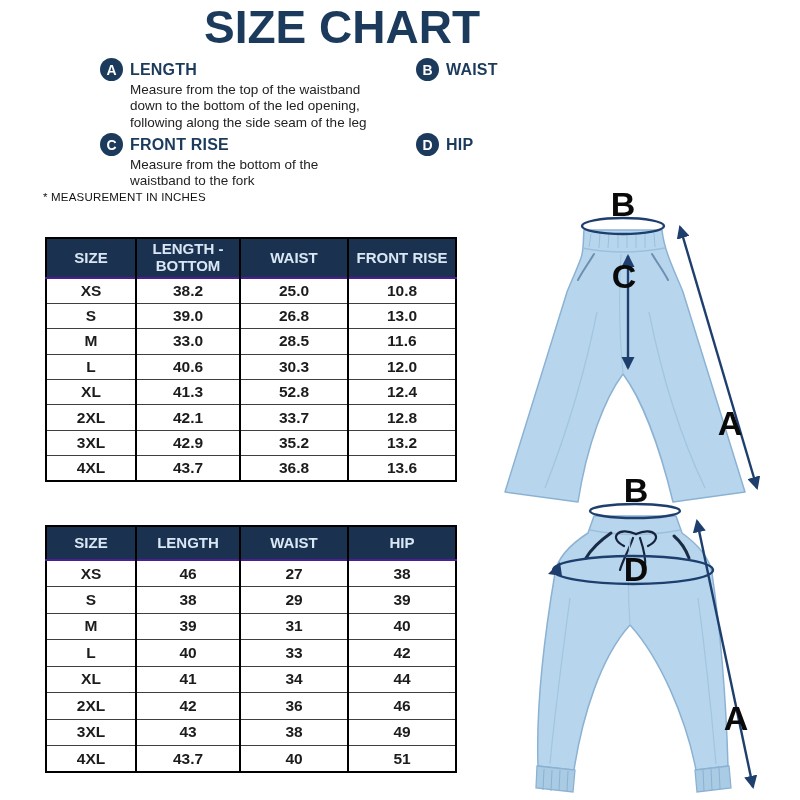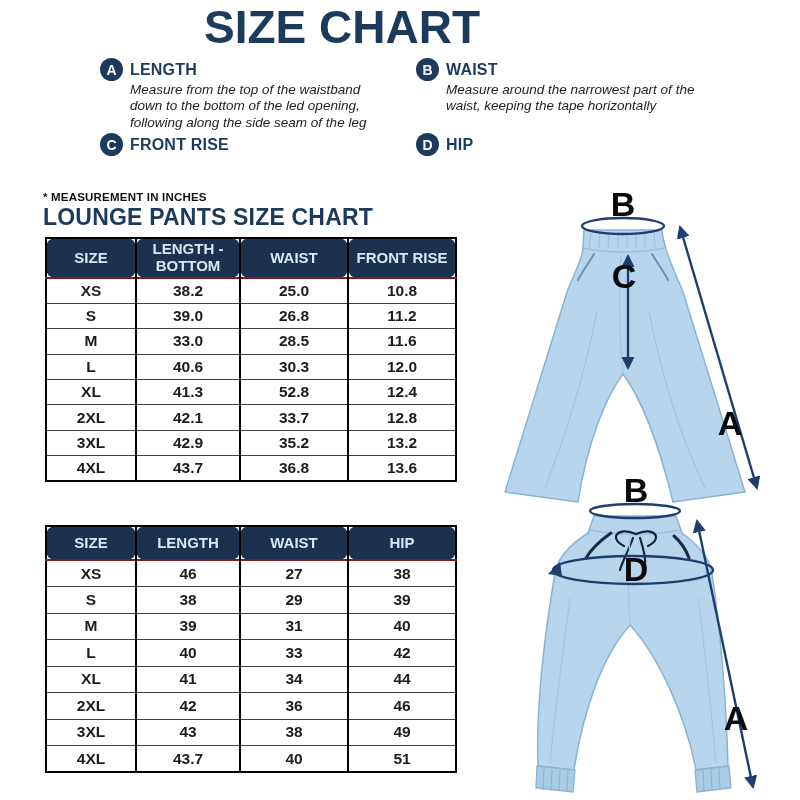--- a/index.html
+++ b/index.html
@@ -31,51 +31,51 @@
   .badge{
     width:23px;height:23px;border-radius:50%;
     background:var(--navy);color:#ffffff;
     font-size:14px;font-weight:800;
     display:flex;align-items:center;justify-content:center;
     flex:0 0 auto;
   }
   .leg-title{font-size:16px;font-weight:800;color:var(--navy);letter-spacing:0.2px;}
   .leg-desc{
     margin:1px 0 0 30px;
-    font-size:13.5px;line-height:1.22;color:#222222;font-style:italic;
+    font-size:13.5px;line-height:1.22;color:#222222;
   }
   .note{
     position:absolute;left:43px;top:191px;
-    font-size:11.5px;font-weight:700;color:#121212;letter-spacing:0.2px;
+    font-size:11.5px;font-weight:400;color:#121212;letter-spacing:0.2px;
   }
   .section-heading{
     position:absolute;
     font-size:23px;font-weight:900;color:var(--navy);letter-spacing:0.2px;
   }
   .size-table{
     position:absolute;width:410px;
     border-collapse:collapse;table-layout:fixed;
     border:2.5px solid #000000;background:#ffffff;
   }
   .size-table col.c1{width:90px;}
   .size-table col.c2{width:104px;}
   .size-table col.c3{width:108px;}
   .size-table col.c4{width:108px;}
   .size-table th{
     background:var(--navy-dark);color:var(--hdr-text);
     font-size:15px;font-weight:700;line-height:1.12;
-    border-left:2px solid #000000;vertical-align:middle;border-radius:9px;
+    border-left:2px solid #000000;vertical-align:middle;
   }
   .size-table th:first-child,.size-table td:first-child{border-left:none;}
   .size-table td{
     text-align:center;font-size:15.5px;font-weight:700;color:var(--ink);
     border-left:2px solid #000000;border-top:1px solid #3f3f3f;
     vertical-align:middle;
   }
-  .size-table tbody tr:first-child td{border-top:2px solid #7f1d1d;}
+  .size-table tbody tr:first-child td{border-top:2px solid #4c1d95;}
   .lounge thead tr{height:40px;}
   .lounge tbody tr{height:25.4px;}
   .sweat thead tr{height:34px;}
   .sweat tbody tr{height:26.5px;}
   .figure{position:absolute;}
   .fig-letter{
     font-family:"Liberation Sans",sans-serif;
     font-size:34px;font-weight:900;fill:#0a0a0a;
   }
 </style>
@@ -92,40 +92,39 @@
       <span class="leg-title">LENGTH</span>
     </div>
     <p class="leg-desc" style="width:252px">Measure from the top of the waistband down to the bottom of the led opening, following along the side seam of the leg</p>
   </div>
 
   <div class="legend-item" style="left:416px;top:58px;width:290px">
     <div class="leg-head">
       <span class="badge">B</span>
       <span class="leg-title">WAIST</span>
     </div>
-    <p class="leg-desc" style="width:272px">Measure around the narrowest part of the waist, keeping the tape horizontally</p>
   </div>
 
   <div class="legend-item" style="left:100px;top:133px;width:260px">
     <div class="leg-head">
       <span class="badge">C</span>
       <span class="leg-title">FRONT RISE</span>
     </div>
+    <p class="leg-desc" style="width:232px">Measure from the bottom of the waistband to the fork</p>
   </div>
 
   <div class="legend-item" style="left:416px;top:133px;width:265px">
     <div class="leg-head">
       <span class="badge">D</span>
       <span class="leg-title">HIP</span>
     </div>
   </div>
 
   <div class="note">* MEASUREMENT IN INCHES</div>
 
-  <h2 class="section-heading" style="left:43px;top:204px">LOUNGE PANTS SIZE CHART</h2>
   <table class="size-table lounge" style="left:45px;top:237px">
     <colgroup>
         <col class="c1">
         <col class="c2">
         <col class="c3">
         <col class="c4">
       </colgroup>
     <thead>
       <tr>
           <th>SIZE</th>
@@ -138,21 +137,21 @@
         <tr>
           <td>XS</td>
           <td>38.2</td>
           <td>25.0</td>
           <td>10.8</td>
         </tr>
         <tr>
           <td>S</td>
           <td>39.0</td>
           <td>26.8</td>
-          <td>11.2</td>
+          <td>13.0</td>
         </tr>
         <tr>
           <td>M</td>
           <td>33.0</td>
           <td>28.5</td>
           <td>11.6</td>
         </tr>
         <tr>
           <td>L</td>
           <td>40.6</td>

